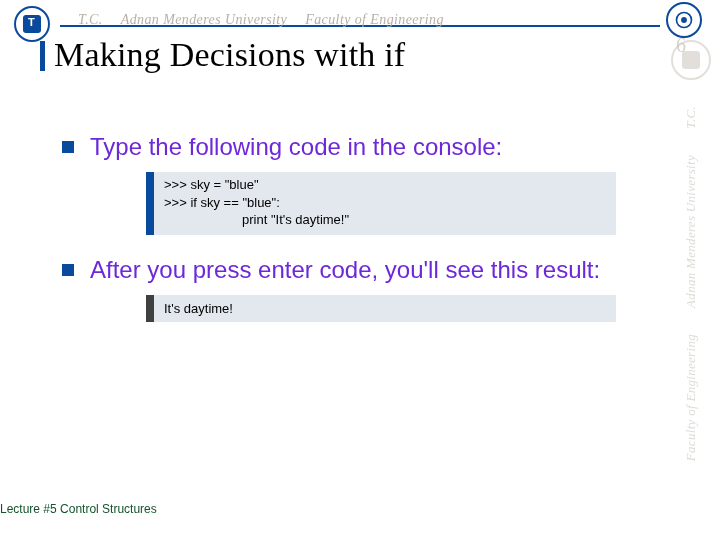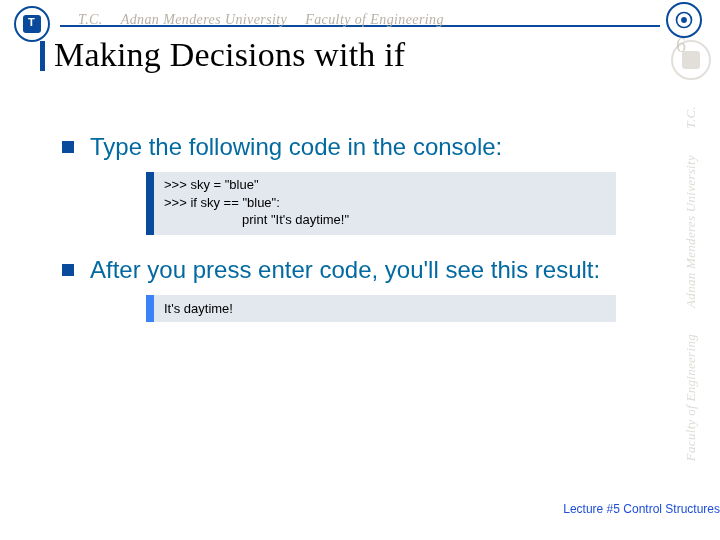--- a/index.html
+++ b/index.html
@@ -18,34 +18,34 @@
   .hr-top { position:absolute; top: 25px; left: 60px; right: 60px; height: 2px; background:#0a4a9c; }
 
   
   .title { position:absolute; top: 36px; left: 54px; font-size: 34px; color:#000; letter-spacing: 0.2px; font-family: Liberation Serif, serif; }
   .title-bar { position:absolute; top: 41px; left: 40px; width: 5px; height: 30px; background:#0a4a9c; }
 
   
   .body { position:absolute; top: 132px; left: 62px; right: 62px; }
   .bullet-row { display:flex; align-items:flex-start; margin-bottom: 10px; }
   .bullet { width: 12px; height: 12px; background:#0a4a9c; margin-top: 9px; margin-right: 16px; flex-shrink:0; }
-  .bullet-text { font-size: 24px; color:#0369a1; line-height: 1.25; }
+  .bullet-text { font-size: 24px; color:#6d28d9; line-height: 1.25; }
 
   .code-block { margin: 8px 0 20px 84px; width: 470px; background:#e3e8ef; border-left: 8px solid #0a4a9c; padding: 4px 10px 6px 10px; font-family: Arial, sans-serif; font-size: 13px; color:#000; line-height: 1.35; }
   .code-block .indent2 { padding-left: 78px; }
-  .code-block2 { margin: 8px 0 0 84px; width: 470px; background:#e3e8ef; border-left: 8px solid #3b82f6; padding: 6px 10px 6px 10px; font-family: Arial, sans-serif; font-size: 13px; color:#000; }
+  .code-block2 { margin: 8px 0 0 84px; width: 470px; background:#e3e8ef; border-left: 8px solid #404040; padding: 6px 10px 6px 10px; font-family: Arial, sans-serif; font-size: 13px; color:#000; }
 
   
   .wm-right { position:absolute; right: 0; top: 40px; width: 58px; height: 460px; display:flex; flex-direction:column; align-items:center; justify-content:flex-start; gap: 26px; opacity: 0.5; }
   .wm-right .wm-text { writing-mode: vertical-rl; transform: rotate(180deg); font-family:"Times New Roman", serif; font-style: italic; font-size: 13px; color:#bdb6ac; letter-spacing: 0.3px; }
   .wm-logo { width: 40px; height:40px; border:2px solid #c7c1b7; border-radius:50%; display:flex;align-items:center;justify-content:center; }
   .wm-logo div { width:18px; height:18px; background:#c7c1b7; border-radius:3px; }
 
   
-  .footer { position:absolute; bottom: 24px; left: 0; right: 0; text-align:right; font-size: 12px; color:#1d4ed8; }
+  .footer { position:absolute; bottom: 24px; left: 0; right: 0; text-align:left; font-size: 12px; color:#14532d; }
   .pagenum { position:absolute; right: 34px; top: 34px; font-size: 20px; color:#d8d2c8; font-family: "Times New Roman", serif; }
 </style>
 </head>
 <body>
 
 <div class="slide">
 
   <div class="hr-top"></div>
   <div class="top-band">
     <div class="logo-left">

